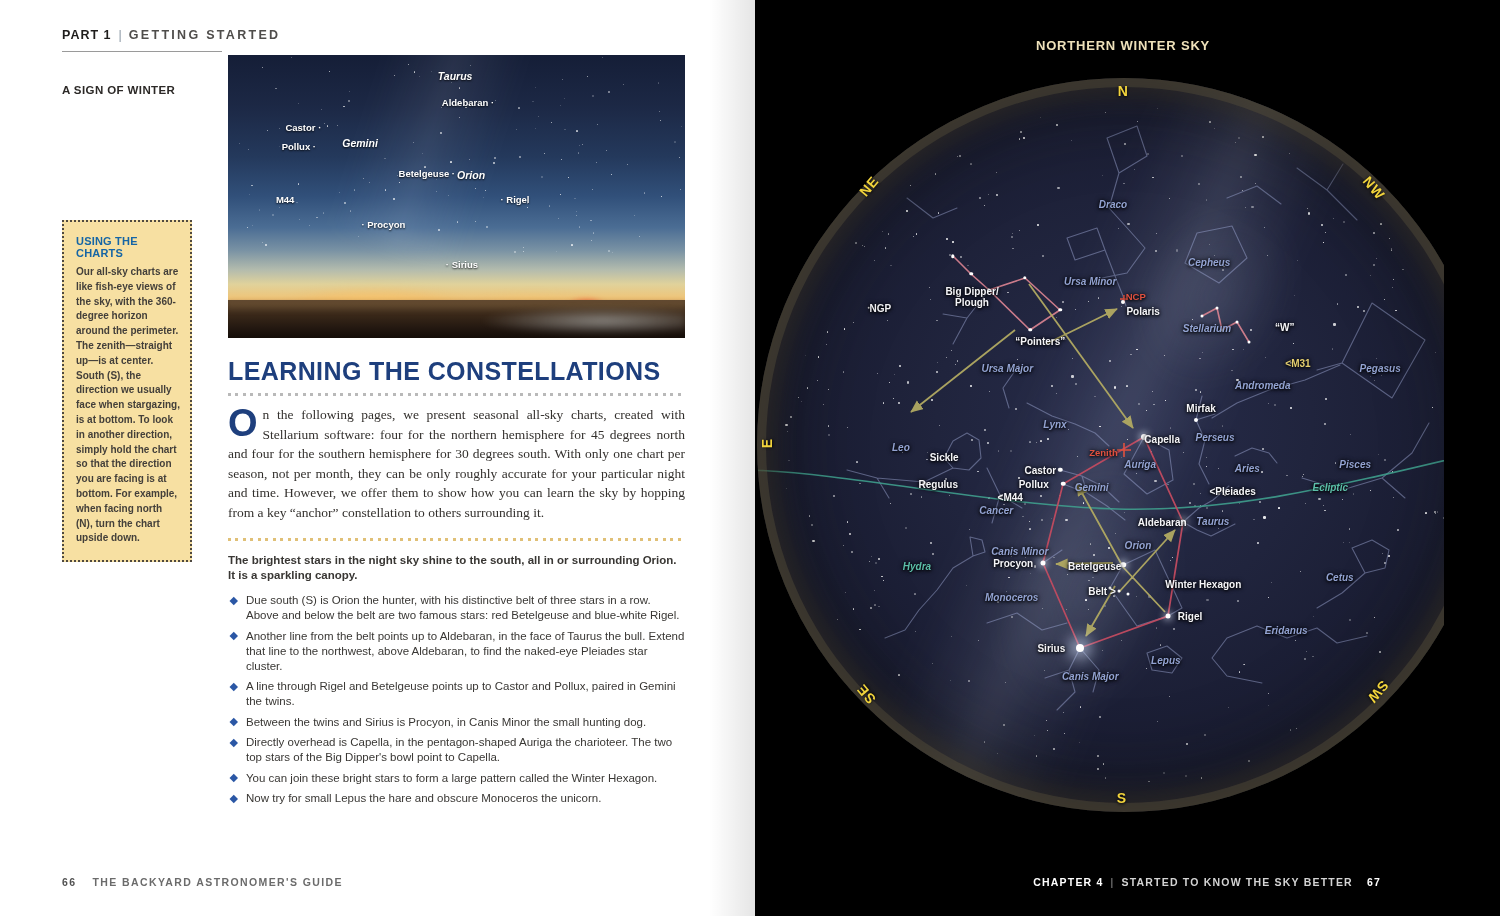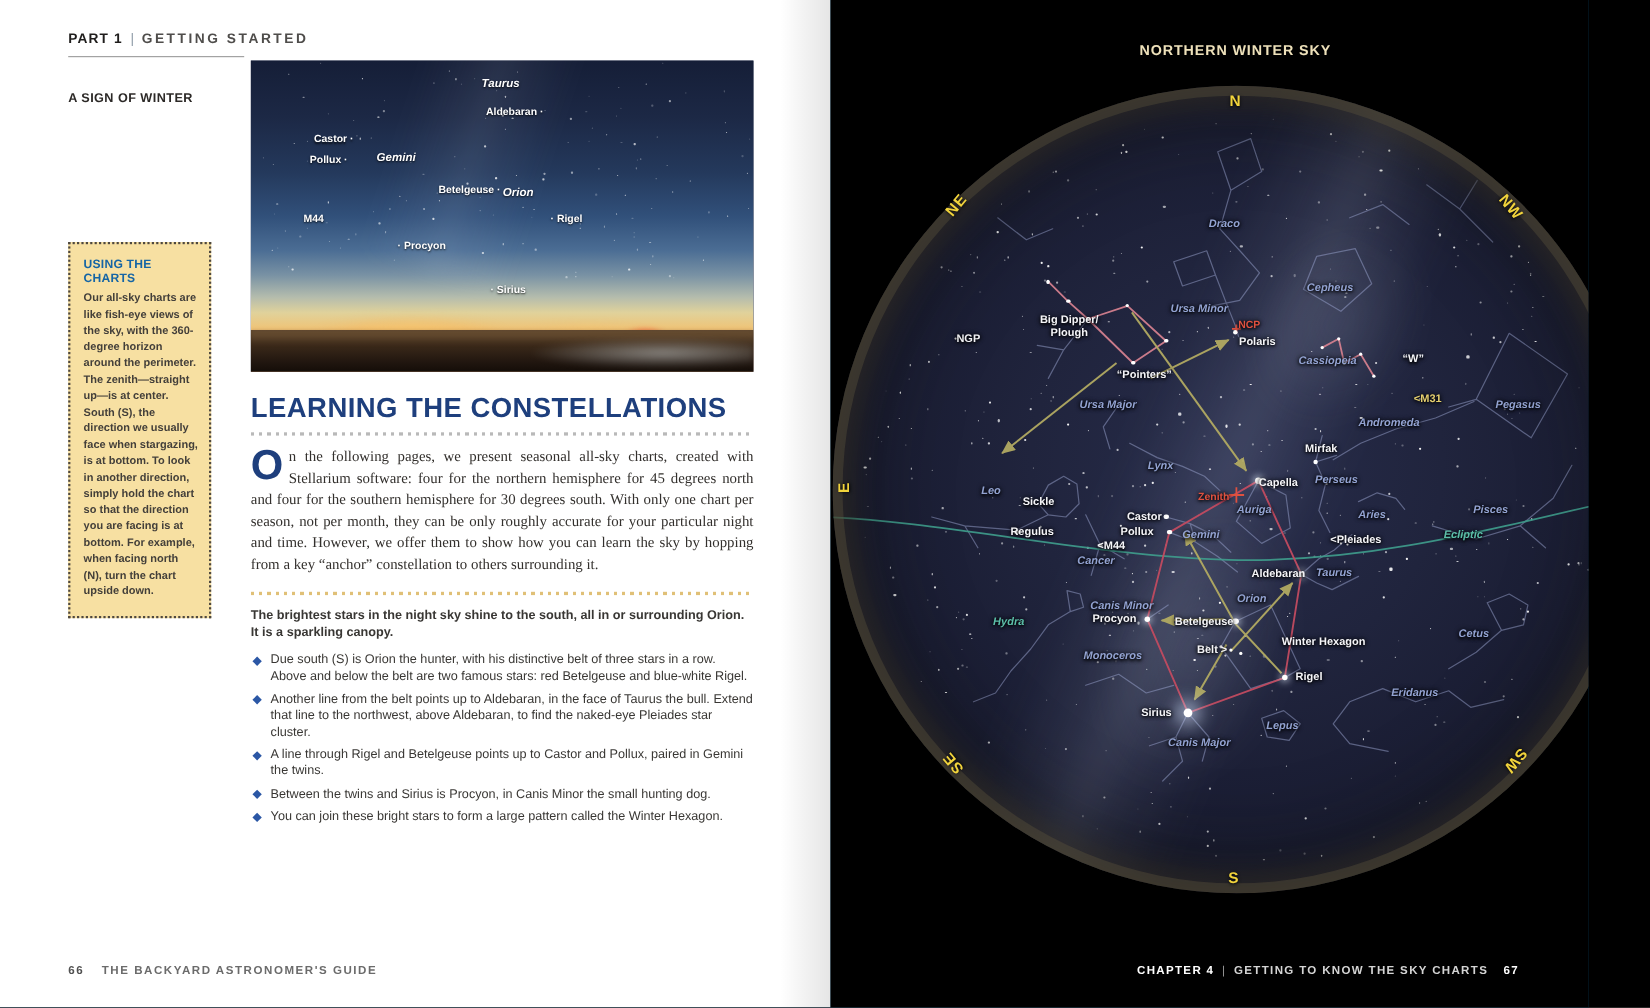--- a/index.html
+++ b/index.html
@@ -1,16 +1,16 @@
 <!DOCTYPE html>
 <html><head>
 <meta charset="utf-8">
 <style>
   html,body{margin:0;padding:0;background:#000;}
-  .spread{position:relative;width:1444px;height:916px;overflow:hidden;background:#0c4a6e;font-family:"Liberation Sans",sans-serif;}
+  .spread{position:relative;width:1444px;height:916px;overflow:hidden;background:#14532d;font-family:"Liberation Sans",sans-serif;}
 
   
   .left-page{position:absolute;left:0;top:0;width:755px;height:916px;background:#ffffff;}
   .gutter{position:absolute;right:0;top:0;width:46px;height:100%;background:linear-gradient(90deg,rgba(0,0,0,0) 0%,rgba(0,0,0,.10) 100%);}
   .ph-header{position:absolute;left:62px;top:28px;font-size:12.5px;font-weight:700;white-space:nowrap;}
   .ph-part{color:#1f1d1c;letter-spacing:1px;}
   .ph-sep{color:#8d9aa6;font-weight:400;margin:0 7px;}
   .ph-section{color:#4f4d4b;font-weight:600;letter-spacing:2.3px;}
   .header-rule{position:absolute;left:62px;top:51px;width:160px;height:1px;background:#9a9a9a;}
 
@@ -270,21 +270,23 @@
     <div class="intro">
       <span class="dropcap">O</span><span>n the following pages, we present seasonal all-sky charts, created with Stellarium software: four for the northern hemisphere for 45 degrees north and four for the southern hemisphere for 30 degrees south. With only one chart per season, not per month, they can be only roughly accurate for your particular night and time. However, we offer them to show how you can learn the sky by hopping from a key “anchor” constellation to others surrounding it.</span>
     </div>
     <div class="dotrow dotrow-y"></div>
     <div class="lead">The brightest stars in the night sky shine to the south, all in or surrounding Orion. It is a sparkling canopy.</div>
     <ul class="bullets" id="bullets">
         <li>Due south (S) is Orion the hunter, with his distinctive belt of three stars in a row. Above and below the belt are two famous stars: red Betelgeuse and blue-white Rigel.</li>
         <li>Another line from the belt points up to Aldebaran, in the face of Taurus the bull. Extend that line to the northwest, above Aldebaran, to find the naked-eye Pleiades star cluster.</li>
         <li>A line through Rigel and Betelgeuse points up to Castor and Pollux, paired in Gemini the twins.</li>
         <li>Between the twins and Sirius is Procyon, in Canis Minor the small hunting dog.</li>
+        <li>Directly overhead is Capella, in the pentagon-shaped Auriga the charioteer. The two top stars of the Big Dipper's bowl point to Capella.</li>
         <li>You can join these bright stars to form a large pattern called the Winter Hexagon.</li>
+        <li>Now try for small Lepus the hare and obscure Monoceros the unicorn.</li>
       </ul>
 
     <div class="footer-left">
       <span class="fl-num">66</span><span>THE BACKYARD ASTRONOMER'S GUIDE</span>
     </div>
     <div class="gutter"></div>
   </div>
 
   <div class="right-page"></div>
   <div class="rp-title">NORTHERN WINTER SKY</div>
@@ -817,21 +819,21 @@
       <div id="chart-labels" style="position:absolute;inset:0;">
           <span class="cl c-star" style="left: 29.3%; top: 29.9%; max-width: 64px; white-space: normal; text-align: center; line-height: 11px;">Big Dipper/ Plough</span>
           <span class="cl c-star" style="left: 38.6%; top: 35.8%;">“Pointers”</span>
           <span class="cl c-star" style="left: 52.6%; top: 31.8%;">Polaris</span>
           <span class="cl c-red" style="left: 51.6%; top: 29.7%;">NCP</span>
           <span class="cl c-star" style="left: 16.8%; top: 31.3%;">NGP</span>
           <span class="cl c-cons" style="left: 34.1%; top: 39.5%;">Ursa Major</span>
           <span class="cl c-cons" style="left: 45.4%; top: 27.7%;">Ursa Minor</span>
           <span class="cl c-cons" style="left: 48.5%; top: 17.2%;">Draco</span>
           <span class="cl c-cons" style="left: 61.6%; top: 25.1%;">Cepheus</span>
-          <span class="cl c-cons" style="left: 61.3%; top: 34%;">Cassiopeia</span>
+          <span class="cl c-cons" style="left: 61.3%; top: 34%;">Stellarium</span>
           <span class="cl c-star" style="left: 71.9%; top: 33.9%;">“W”</span>
           <span class="cl c-yellow" style="left: 73.7%; top: 38.8%;">&lt;M31</span>
           <span class="cl c-cons" style="left: 68.9%; top: 41.8%;">Andromeda</span>
           <span class="cl c-cons" style="left: 84.9%; top: 39.5%;">Pegasus</span>
           <span class="cl c-star" style="left: 60.5%; top: 45%;">Mirfak</span>
           <span class="cl c-cons" style="left: 62.4%; top: 48.9%;">Perseus</span>
           <span class="cl c-cons" style="left: 40.6%; top: 47.1%;">Lynx</span>
           <span class="cl c-cons" style="left: 19.6%; top: 50.3%;">Leo</span>
           <span class="cl c-star" style="left: 25.5%; top: 51.6%;">Sickle</span>
           <span class="cl c-star" style="left: 24.7%; top: 55.3%;">Regulus</span>
@@ -873,16 +875,16 @@
         <span class="compass" style="left: 14.9%; top: 83.9%; transform: translate(-50%, -50%) rotate(-130deg);">SE</span>
         <span class="compass" style="left: 49.7%; top: 98.1%; transform: translate(-50%, -50%) rotate(0deg);">S</span>
         <span class="compass" style="left: 84.6%; top: 83.7%; transform: translate(-50%, -50%) rotate(130deg);">SW</span>
         <span class="compass" style="left: 98.2%; top: 49.7%; transform: translate(-50%, -50%) rotate(90deg);">W</span>
         <span class="compass" style="left: 84.1%; top: 15%; transform: translate(-50%, -50%) rotate(50deg);">NW</span>
       </div>
   </div>
 
 
   <div class="footer-right">
-    <span class="fr-ch">CHAPTER 4</span><span class="fr-sep">|</span><span class="fr-sec">GETTING TO KNOW THE SKY CHARTS</span><span class="fr-num">67</span>
+    <span class="fr-ch">CHAPTER 4</span><span class="fr-sep">|</span><span class="fr-sec">STARTED TO KNOW THE SKY BETTER</span><span class="fr-num">67</span>
   </div>
 
 </div>
 
 </body></html>

